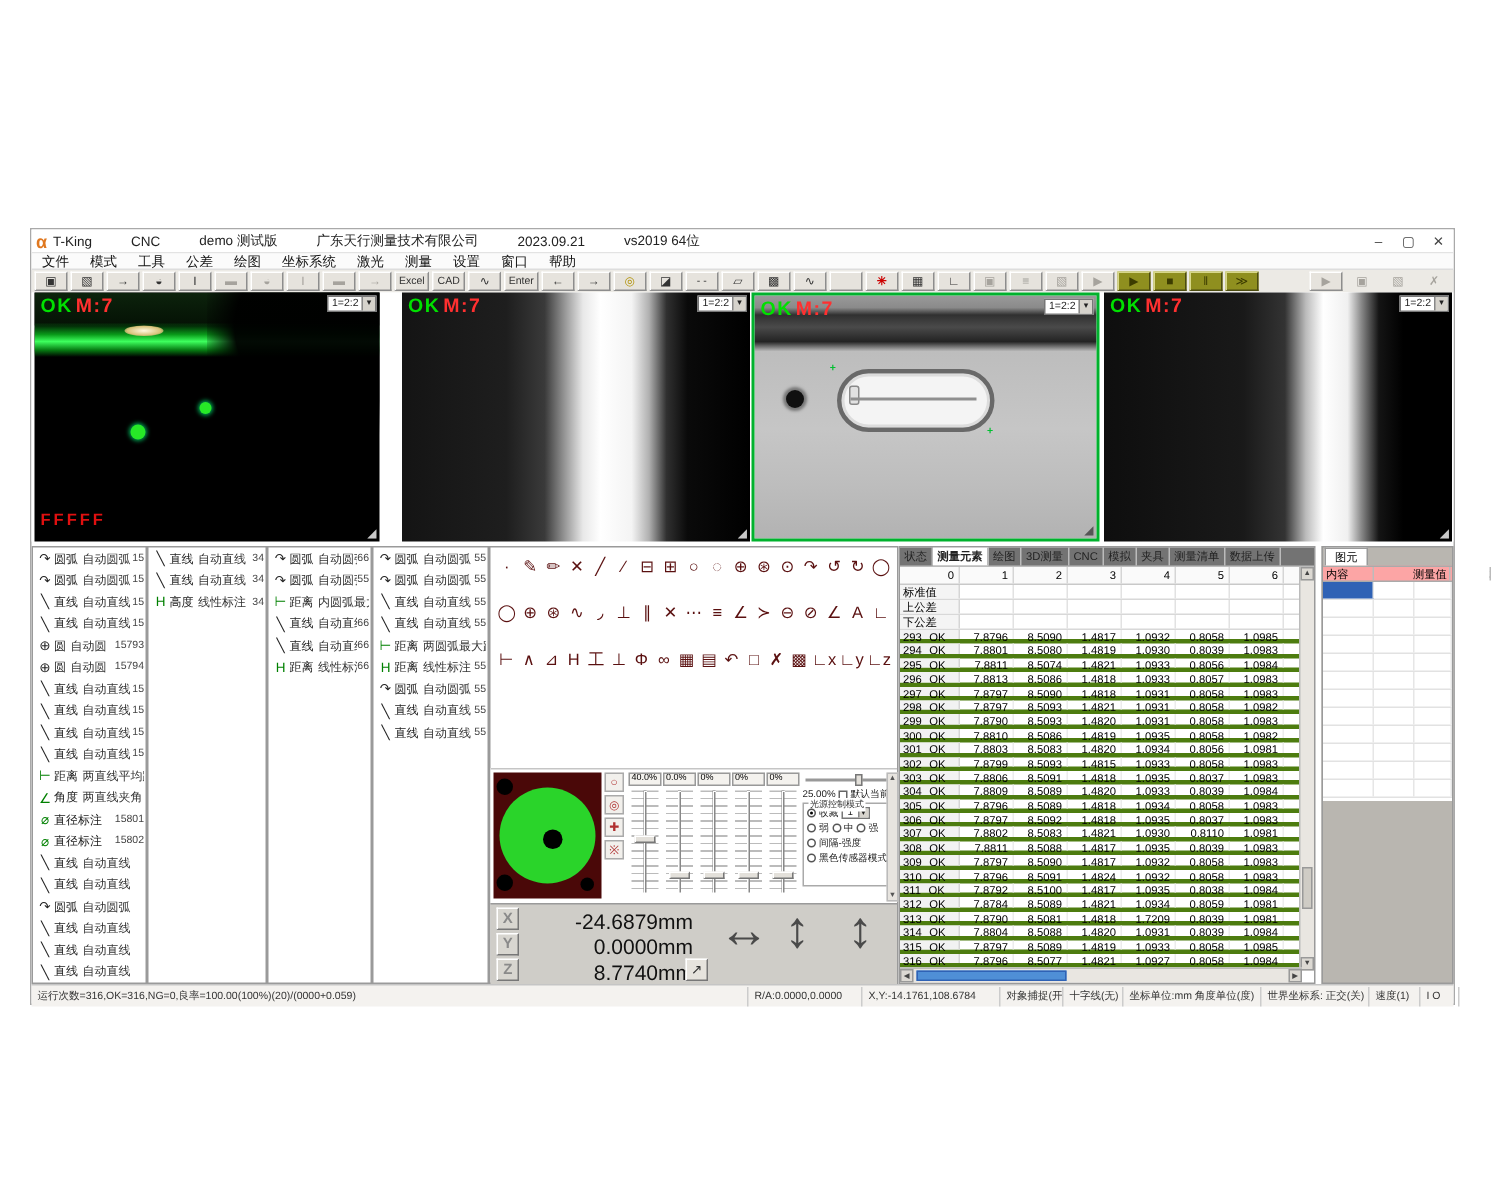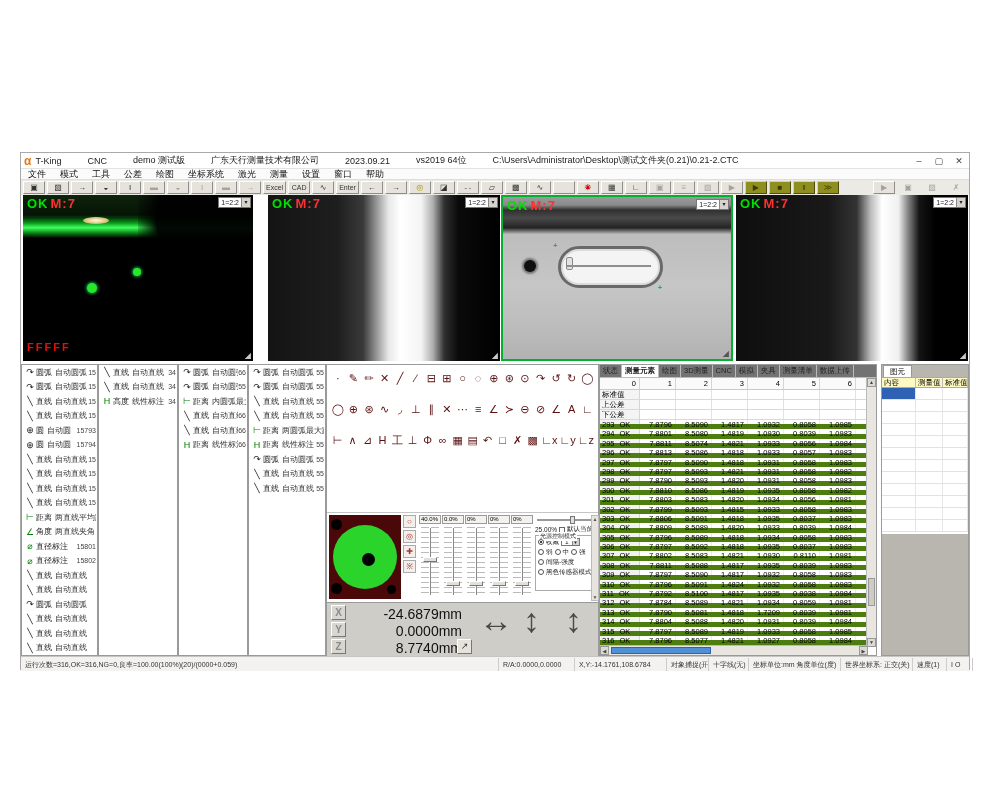--- a/index.html
+++ b/index.html
@@ -127,37 +127,37 @@
   .ttabs { display:flex; height:13px; background:#737373; border-bottom:1px solid #bbb; }
   .ttab { padding:0 3px; line-height:12px; border-right:1px solid #bbb; color:#222; white-space:nowrap; overflow:hidden; }
   .ttab.on { background:#fff; font-weight:bold;text-align:center; }
   .thead { display:flex; height:12px; border-bottom:1px solid #c9c9c9; background:#fafafa; }
   .th0 { flex:0 0 40px; text-align:right; padding-right:3px; line-height:11px; border-right:1px solid #d5d5d5; }
   .thc { flex:0 0 36px; text-align:right; padding-right:3px; line-height:11px; border-right:1px solid #d5d5d5; }
   .tfix { display:flex; height:10px; border-bottom:1px solid #d8d8d8; }
   .tfl { flex:0 0 40px; padding-left:2px; line-height:9px; border-right:1px solid #d5d5d5; background:#f4f4f4; }
   .tfc { flex:0 0 36px; border-right:1px solid #e2e2e2; }
   .trows { height:226px; overflow:hidden; }
-  .trow { display:flex; height:9.4px; border-bottom:5px solid #4d7c0f; }
+  .trow { display:flex; height:9.4px; border-bottom:3px solid #4d7c0f; }
   .trl { flex:0 0 40px; padding-left:2px; line-height:9px; border-right:1px solid #d5d5d5; background:#f2f2f2; white-space:nowrap; }
   .trl .st { margin-left:5px; }
   .trc { flex:0 0 36px; text-align:right; padding-right:3px; line-height:9px; border-right:1px solid #ececec; }
   .vscroll { position:absolute; right:0; top:13px; width:10px; height:269px; background:#e9e6e1; border-left:1px solid #bbb; }
   .vscroll .a { position:absolute; left:0; width:100%; height:9px; background:#dcd9d3; border:1px solid #999; font-size:5px; text-align:center; line-height:7px; color:#444; }
   .vscroll .au { top:0; } .vscroll .ad { bottom:0; }
   .vscroll .th { position:absolute; left:1px; top:200px; width:7px; height:28px; background:#cfccc5; border:1px solid #999; }
   .hscroll { position:absolute; left:0; bottom:0; width:268px; height:10px; background:#e9e6e1; border-top:1px solid #bbb; }
   .hscroll .a { position:absolute; top:0; width:9px; height:100%; background:#dcd9d3; border:1px solid #999; font-size:5px; text-align:center; line-height:8px; color:#444; }
   .hscroll .al { left:0; } .hscroll .ar { right:0; }
   .hscroll .th { position:absolute; left:11px; top:1px; width:100px; height:7px; background:#4f8fd6; border:1px solid #2f62b5; }
 
   
   .rpanel { position:absolute; left:860px; top:0; width:88px; height:292px; background:#b9b6b0; border:1px solid #9a9a9a; font-size:7.5px; }
   .rtab { display:inline-block; padding:0 6px; height:12px; line-height:11px; background:#fff; border:1px solid #999; border-bottom:none; margin:0 0 0 1px; }
-  .rhead { display:flex; height:11px; background:#fef9c3; border:1px solid #aaa; border-left:none; border-right:none; }
+  .rhead { display:flex; height:11px; background:#fca5a5; border:1px solid #aaa; border-left:none; border-right:none;gap:24px; }
   .rhc { border-right:1px solid #bbb; padding-left:2px; line-height:10px; overflow:hidden; white-space:nowrap; }
   .rh1 { flex:0 0 34px; } .rh2 { flex:0 0 27px; } .rh3 { flex:1; }
   .rbody { background:#fff; height:146px; }
   .rrow { display:flex; height:12px; border-bottom:1px solid #e2e2e2; }
   .rc { border-right:1px solid #e6e6e6; } 
   .rc1 { flex:0 0 34px; } .rc2 { flex:0 0 27px; } .rc3 { flex:1; }
   .rsel { background:#2f62b5; }
 
   
   .statusbar { position:absolute; left:0; top:503px; width:100%; height:15px; background:#f4f2ef; border-top:1px solid #c5c5c5; display:flex; align-items:center; font-size:7px; color:#333; }
@@ -178,21 +178,20 @@
 <div class="win">
 
   <div class="titlebar">
     <span class="tlogo">α</span>
     <span class="tseg">T-King</span>
     <span class="tseg">CNC</span>
     <span class="tseg">demo 测试版</span>
     <span class="tseg">广东天行测量技术有限公司</span>
     <span class="tseg">2023.09.21</span>
     <span class="tseg">vs2019 64位</span>
-    <span class="tfile">C:\Users\Administrator\Desktop\测试文件夹(0.21)\0.21-2.CTC</span>
     <span class="wbtns">
       <span class="wbtn">–</span>
       <span class="wbtn">▢</span>
       <span class="wbtn">✕</span>
     </span>
   </div>
 
   <div class="menubar">
       <div class="mi">文件</div>
       <div class="mi">模式</div>

